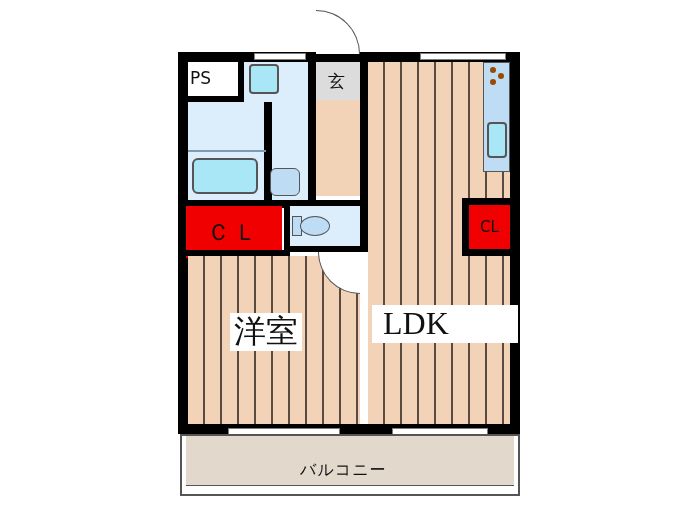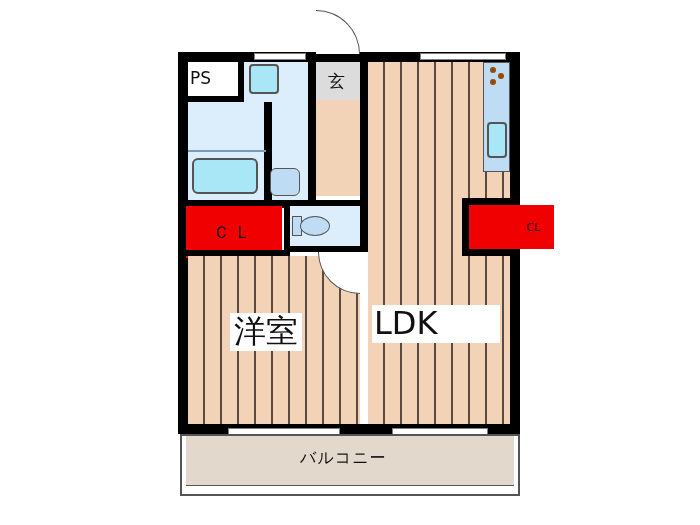--- a/index.html
+++ b/index.html
@@ -3,21 +3,21 @@
 <meta charset="utf-8">
 <style>
   html,body{margin:0;padding:0;background:#ffffff;}
   body{width:700px;height:525px;position:relative;overflow:hidden;font-family:"DejaVu Sans","Liberation Sans",sans-serif;}
   .abs{position:absolute;box-sizing:border-box;}
   .wall{position:absolute;background:#000;}
   .floor{position:absolute;background-color:#f2d3b7;
     background-image:repeating-linear-gradient(90deg, transparent 0, transparent 15px, #5a4a3f 15px, #5a4a3f 17px);}
   .wet{position:absolute;background:#dcedfb;}
   .red{position:absolute;background:#f00000;display:flex;align-items:center;justify-content:center;color:#111;}
-  .label-box{position:absolute;background:#fff;color:#111;line-height:1.05;}
+  .label-box{position:absolute;background:#fff;color:#111;line-height:1.05;font-family:Liberation Serif, serif;}
   .window{position:absolute;background:#fff;border:1px solid #7d7d7d;}
 </style>
 </head>
 <body>
 
 <div class="wall" style="left:178px;top:52px;width:10px;height:382px;"></div>
 <div class="wall" style="left:510px;top:52px;width:10px;height:382px;"></div>
 <div class="wall" style="left:178px;top:52px;width:342px;height:10px;"></div>
 <div class="wall" style="left:178px;top:424px;width:342px;height:10px;"></div>
 
@@ -45,44 +45,44 @@
 <div class="wall" style="left:360px;top:96px;width:18px;height:6px;"></div>
 
 <div class="wet" style="left:290px;top:206px;width:70px;height:40px;"></div>
 <div class="wall" style="left:284px;top:200px;width:84px;height:6px;"></div>
 <div class="wall" style="left:284px;top:246px;width:84px;height:6px;"></div>
 <div class="wall" style="left:284px;top:200px;width:6px;height:52px;"></div>
 <div class="abs" style="left:292px;top:216px;width:10px;height:20px;border:1px solid #555;background:#bfdcf5;"></div>
 <div class="abs" style="left:300px;top:216px;width:30px;height:20px;border:1px solid #555;border-radius:50%;background:#bfdcf5;"></div>
 
 <div class="wall" style="left:178px;top:200px;width:112px;height:8px;"></div>
-<div class="red" style="left:186px;top:206px;width:96px;height:52px;font-size:17px;letter-spacing:4px;">
+<div class="red" style="left:186px;top:206px;width:96px;height:52px;font-size:23px;letter-spacing:4px;">
   <span>ＣＬ</span>
 </div>
 <div class="wall" style="left:178px;top:250px;width:112px;height:6px;"></div>
 
 <div class="floor" style="left:188px;top:256px;width:172px;height:168px;"></div>
 <div class="abs" style="left:318px;top:252px;width:42px;height:42px;border-left:1px solid #555;border-bottom:1px solid #555;border-bottom-left-radius:42px;background:#fff;"></div>
 <div class="label-box" style="left:230px;top:313px;padding:2px 4px;font-size:32px;">
   <div>洋室</div>
 </div>
 
 <div class="floor" style="left:368px;top:62px;width:142px;height:362px;"></div>
 <div class="abs" style="left:483px;top:62px;width:27px;height:110px;background:#bfdcf5;border:1px solid #555;"></div>
 <div class="abs" style="left:490px;top:67px;width:6px;height:6px;border-radius:50%;background:#9a4a00;"></div>
 <div class="abs" style="left:498px;top:73px;width:6px;height:6px;border-radius:50%;background:#9a4a00;"></div>
 <div class="abs" style="left:490px;top:79px;width:6px;height:6px;border-radius:50%;background:#9a4a00;"></div>
 <div class="abs" style="left:487px;top:122px;width:20px;height:36px;border:2px solid #555;border-radius:4px;background:#a9e6f6;"></div>
 <div class="window" style="left:420px;top:53px;width:84px;height:5px;"></div>
 <div class="wall" style="left:462px;top:198px;width:48px;height:58px;"></div>
-<div class="red" style="left:469px;top:205px;width:41px;height:44px;font-size:11px;padding-left:44px;">
+<div class="red" style="left:469px;top:205px;width:41px;height:44px;font-size:15px;">
   <span>CL</span>
 </div>
-<div class="label-box" style="left:372px;top:305px;padding:2px 2px;font-size:32px;width:124px;">
+<div class="label-box" style="left:372px;top:305px;padding:2px 11px;font-size:32px;width:124px;">
   <div>LDK</div>
 </div>
 
 <div class="window" style="left:228px;top:428px;width:110px;height:5px;"></div>
 <div class="window" style="left:392px;top:428px;width:94px;height:5px;"></div>
 
 <div class="abs" style="left:180px;top:434px;width:340px;height:62px;border:2px solid #555;background:#fff;"></div>
 <div class="abs" style="left:186px;top:436px;width:328px;height:50px;background:#e3d8cc;border-bottom:1px solid #555;"></div>
-<div class="abs" style="left:300px;top:448px;font-size:16px;color:#111;letter-spacing:1px;">バルコニー</div>
+<div class="abs" style="left:300px;top:460px;font-size:16px;color:#111;letter-spacing:1px;">バルコニー</div>
 
 </body></html>

